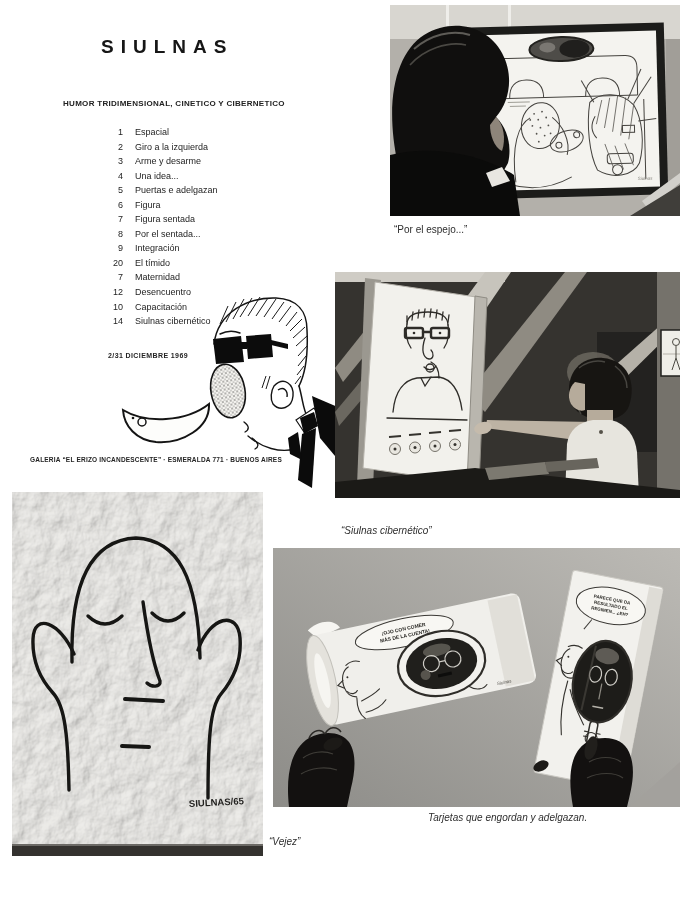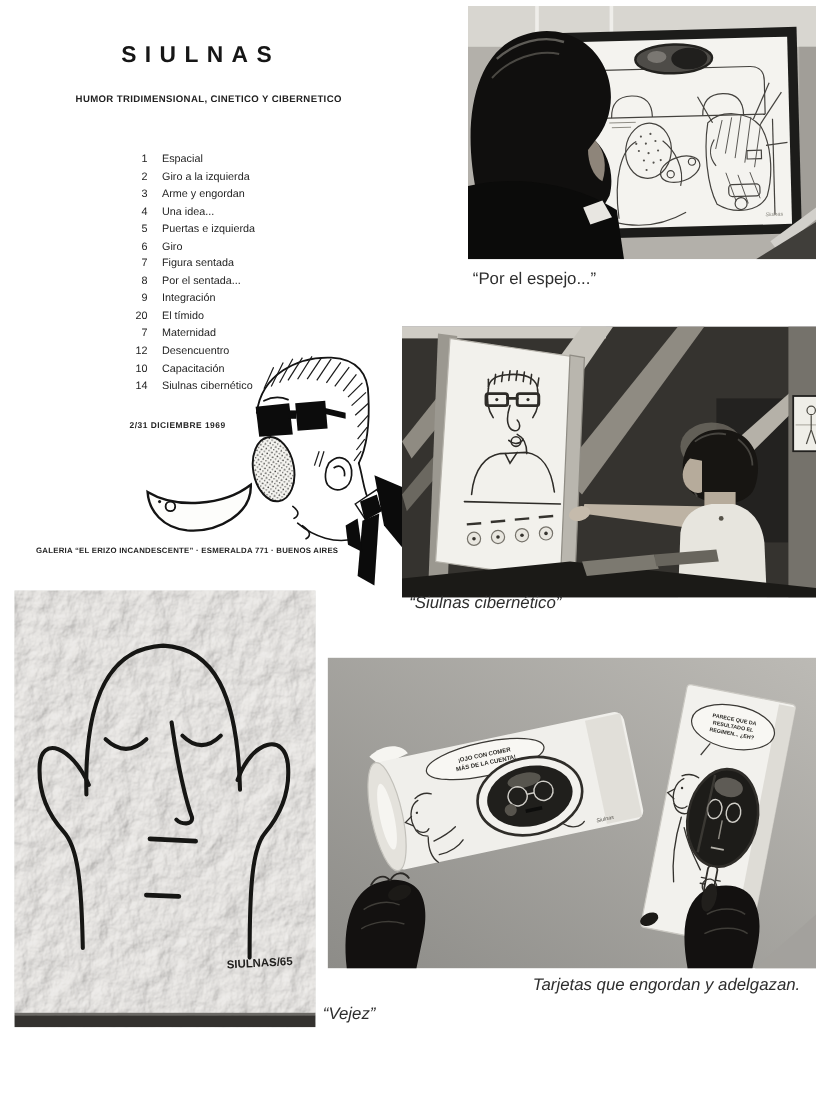--- a/index.html
+++ b/index.html
@@ -1,59 +1,59 @@
 <!DOCTYPE html>
 <html><head>
 <meta charset="utf-8">
 <style>
   html,body{margin:0;padding:0}
   body{width:680px;height:920px;position:relative;background:#ffffff;
        font-family:"Liberation Sans",sans-serif;color:#1c1c1c;overflow:hidden}
   .abs{position:absolute}
   #title{left:101px;top:36px;font-size:19px;font-weight:bold;letter-spacing:7px;color:#161616}
-  #subtitle{left:63px;top:78px;font-size:8px;font-weight:bold;letter-spacing:.3px;color:#222}
+  #subtitle{left:63px;top:99px;font-size:8px;font-weight:bold;letter-spacing:.3px;color:#222}
   #works{left:100px;top:127px}
   .wrow{display:flex;height:14.55px;font-size:9px;align-items:flex-start;color:#242424}
   .wnum{width:23px;text-align:right;padding-right:12px;flex:none}
   #dateline{left:108px;top:352px;font-size:7px;font-weight:bold;letter-spacing:.4px;color:#242424}
   #galleryline{left:30px;top:456px;font-size:6.5px;font-weight:bold;letter-spacing:.2px;color:#242424}
-  .caption{font-size:14px;color:#2e2e2e}
+  .caption{font-size:10px;color:#2e2e2e}
   .italic{font-style:italic}
   svg.abs{display:block}
 </style>
 </head>
 <body>
 
 <div class="abs" id="title">SIULNAS</div>
 <div class="abs" id="subtitle">HUMOR TRIDIMENSIONAL, CINETICO Y CIBERNETICO</div>
 
 <div class="abs" id="works">
   <div class="wrow">
       <span class="wnum">1</span>
       <span>Espacial</span>
     </div>
   <div class="wrow">
       <span class="wnum">2</span>
       <span>Giro a la izquierda</span>
     </div>
   <div class="wrow">
       <span class="wnum">3</span>
-      <span>Arme y engordan</span>
+      <span>Arme y desarme</span>
     </div>
   <div class="wrow">
       <span class="wnum">4</span>
       <span>Una idea...</span>
     </div>
   <div class="wrow">
       <span class="wnum">5</span>
-      <span>Puertas e izquierda</span>
+      <span>Puertas e adelgazan</span>
     </div>
   <div class="wrow">
       <span class="wnum">6</span>
-      <span>Giro</span>
+      <span>Figura</span>
     </div>
   <div class="wrow">
       <span class="wnum">7</span>
       <span>Figura sentada</span>
     </div>
   <div class="wrow">
       <span class="wnum">8</span>
       <span>Por el sentada...</span>
     </div>
   <div class="wrow">
@@ -309,21 +309,21 @@
     <path d="M 244 96 C 252 90 262 88 270 90 M 280 94 C 288 100 292 108 292 116 M 242 120 C 240 128 242 136 246 142" stroke="#474540" stroke-width="1.5" fill="none"></path>
     <path d="M 240 110 C 234 116 232 124 236 132 C 240 138 246 140 250 138 L 250 112 Z" fill="#b6ab9b"></path>
     <rect x="252" y="138" width="26" height="22" fill="#b6ab9b"></rect>
     <path d="M 230 226 L 232 172 C 234 158 244 150 258 148 L 276 148 C 292 152 300 164 302 180 L 304 226 Z" fill="#e7e5de"></path>
     <circle cx="266" cy="160" r="2" fill="#555249"></circle>
   </g>
   <polygon points="0,210 140,196 345,218 345,226 0,226" fill="#1b1a17"></polygon>
   <polygon points="150,196 210,190 214,202 154,208" fill="#7c7970"></polygon>
   <polygon points="210,190 262,186 264,196 212,200" fill="#68655d"></polygon>
 </svg>
-<div class="abs caption italic" style="left:341px;top:494px">“Siulnas cibernético”</div>
+<div class="abs caption italic" style="left:341px;top:525px">“Siulnas cibernético”</div>
 
 <svg class="abs" style="left:12px;top:492px" width="251" height="364" viewBox="0 0 251 364">
   <defs>
     <filter id="crump" x="0" y="0" width="100%" height="100%">
       <feTurbulence type="fractalNoise" baseFrequency="0.055 0.045" numOctaves="5" seed="11" result="n"></feTurbulence>
       <feDiffuseLighting in="n" lighting-color="#f2f1ee" surfaceScale="2.6">
         <feDistantLight azimuth="225" elevation="58"></feDistantLight>
       </feDiffuseLighting>
     </filter>
   </defs>
@@ -422,13 +422,13 @@
     <ellipse cx="60" cy="196" rx="10" ry="6" transform="rotate(-20 60 196)" fill="#1c1a17"></ellipse>
   </g>
   <g>
     <path d="M 300 259 C 294 226 298 204 314 194 C 332 186 350 190 356 204 C 364 222 358 242 354 259 Z" fill="#131110"></path>
     <ellipse cx="318" cy="200" rx="6" ry="12" transform="rotate(15 318 200)" fill="#211f1c"></ellipse>
     <ellipse cx="268" cy="218" rx="8" ry="5" transform="rotate(-25 268 218)" fill="#1c1a17"></ellipse>
     <path d="M 316 214 C 326 208 340 208 348 214 M 314 230 C 326 224 342 224 350 230" stroke="#3f3d38" stroke-width="1.2" fill="none"></path>
   </g>
   <polygon points="356,259 407,214 407,259" fill="#a3a19c" opacity="0.9"></polygon>
 </svg>
-<div class="abs caption italic" style="left:444px;top:812px">Tarjetas que engordan y adelgazan.</div>
+<div class="abs caption italic" style="left:428px;top:812px">Tarjetas que engordan y adelgazan.</div>
 
 </body></html>

